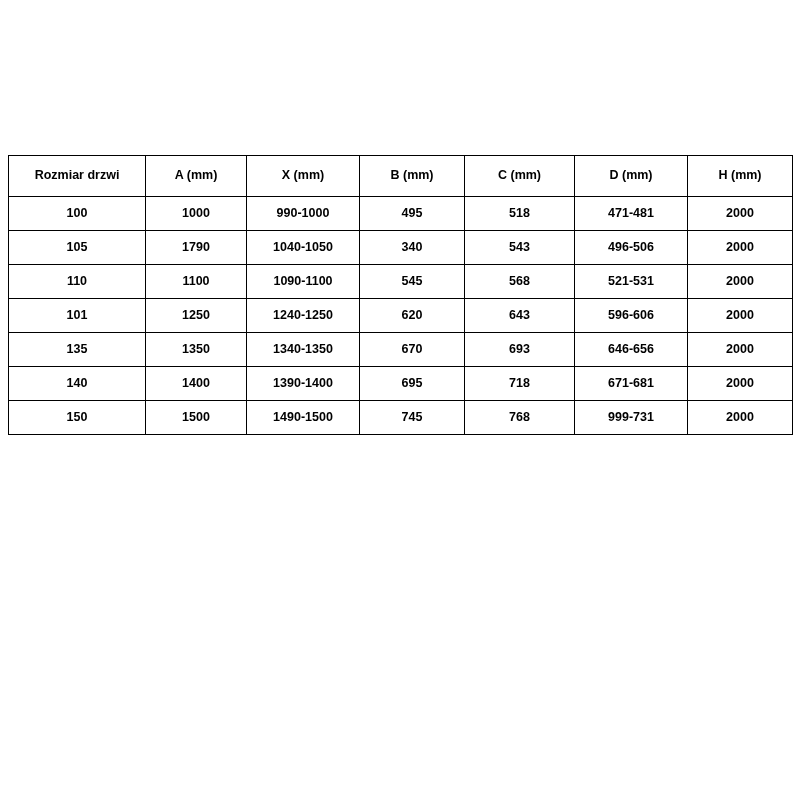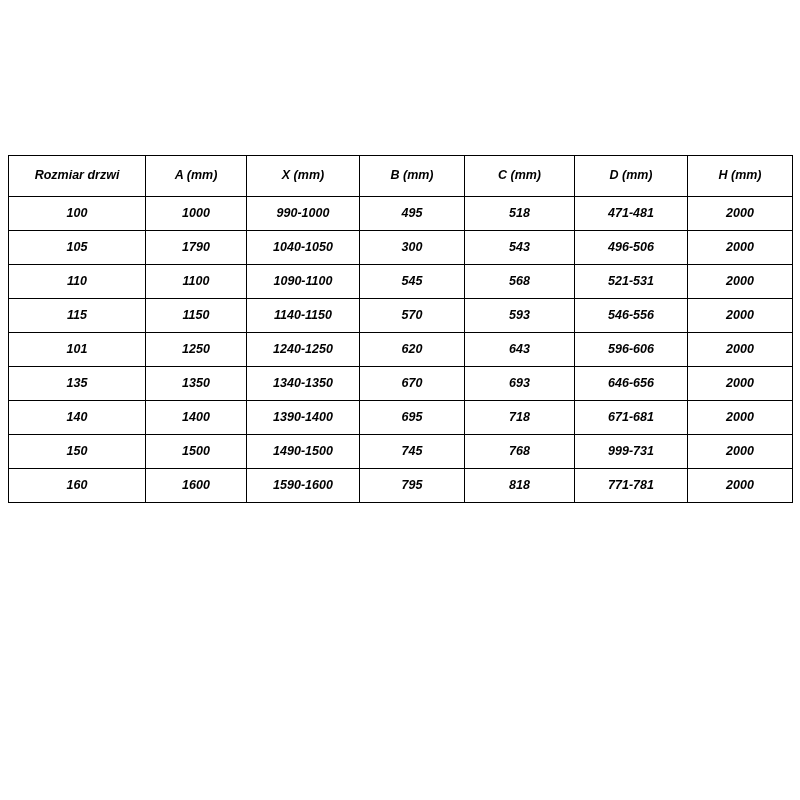--- a/index.html
+++ b/index.html
@@ -17,21 +17,20 @@
   .table-wrap {
     position: absolute;
     left: 8px;
     top: 155px;
     width: 784px;
   }
   table.spec {
     border-collapse: collapse;
     width: 784px;
     table-layout: fixed;
-    font-style: italic;
   }
   table.spec th,
   table.spec td {
     border: 1px solid #000000;
     height: 33px;
     text-align: center;
     vertical-align: middle;
     font-size: 12.5px;
     font-weight: bold;
     padding: 0;
@@ -82,41 +81,32 @@
         <td>990-1000</td>
         <td>495</td>
         <td>518</td>
         <td>471-481</td>
         <td>2000</td>
       </tr>
       <tr>
         <td>105</td>
         <td>1790</td>
         <td>1040-1050</td>
-        <td>300</td>
+        <td>340</td>
         <td>543</td>
         <td>496-506</td>
         <td>2000</td>
       </tr>
       <tr>
         <td>110</td>
         <td>1100</td>
         <td>1090-1100</td>
         <td>545</td>
         <td>568</td>
         <td>521-531</td>
-        <td>2000</td>
-      </tr>
-      <tr>
-        <td>115</td>
-        <td>1150</td>
-        <td>1140-1150</td>
-        <td>570</td>
-        <td>593</td>
-        <td>546-556</td>
         <td>2000</td>
       </tr>
       <tr>
         <td>101</td>
         <td>1250</td>
         <td>1240-1250</td>
         <td>620</td>
         <td>643</td>
         <td>596-606</td>
         <td>2000</td>
@@ -141,24 +131,15 @@
       </tr>
       <tr>
         <td>150</td>
         <td>1500</td>
         <td>1490-1500</td>
         <td>745</td>
         <td>768</td>
         <td>999-731</td>
         <td>2000</td>
       </tr>
-      <tr>
-        <td>160</td>
-        <td>1600</td>
-        <td>1590-1600</td>
-        <td>795</td>
-        <td>818</td>
-        <td>771-781</td>
-        <td>2000</td>
-      </tr>
     </tbody>
   </table>
 </div>
 
 </body></html>

